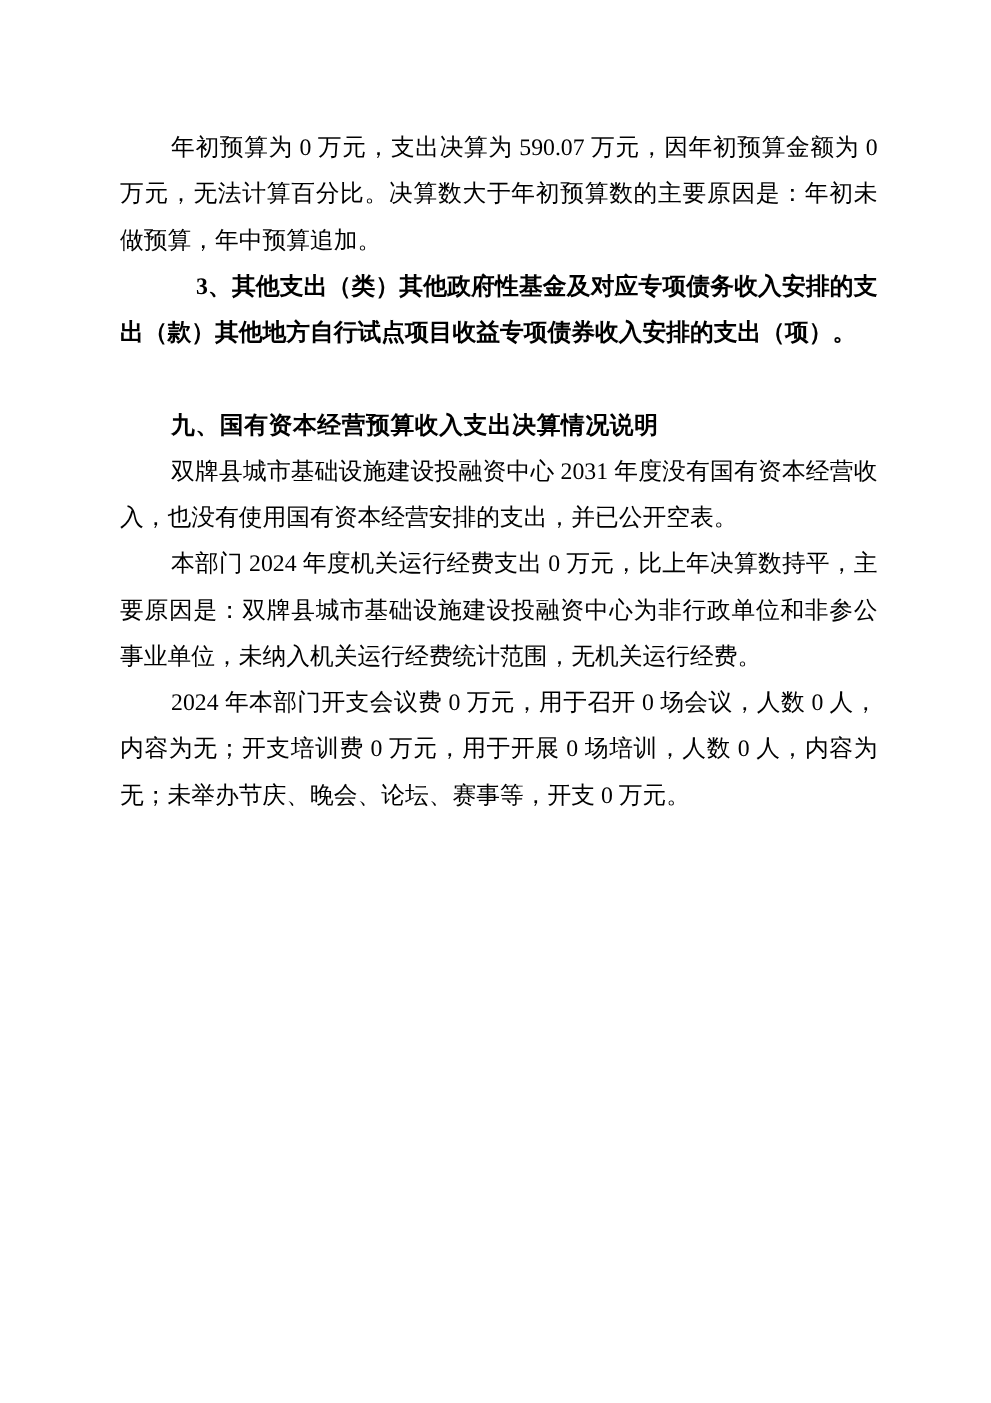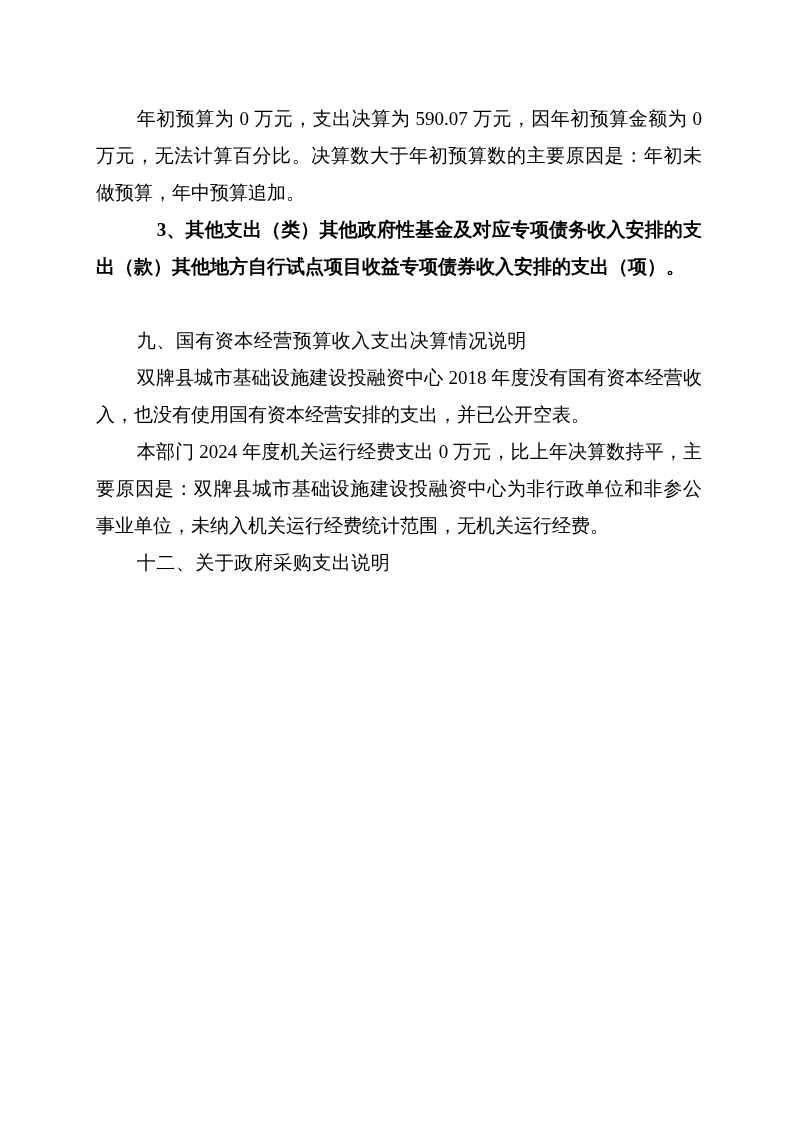--- a/index.html
+++ b/index.html
@@ -32,34 +32,34 @@
   }
   p.body-para {
     text-indent: 2.15em;
   }
   p.body-para-deep {
     text-indent: 3.2em;
     font-weight: bold;
   }
   p.heading-para {
     font-family: "Liberation Sans", "DejaVu Sans", sans-serif;
-    font-weight: normal;
+    font-weight: bold;
     text-indent: 2.15em;
     letter-spacing: 0.5px;
   }
   p.spacer-para {
     height: 37px;
   }
 </style>
 </head>
 <body>
 
 <div class="page">
   <div class="doc-content">
       <p class="body-para">年初预算为 0 万元，支出决算为 590.07 万元，因年初预算金额为 0 万元，无法计算百分比。决算数大于年初预算数的主要原因是：年初未做预算，年中预算追加。</p>
       <p class="body-para-deep">3、其他支出（类）其他政府性基金及对应专项债务收入安排的支出（款）其他地方自行试点项目收益专项债券收入安排的支出（项）。</p>
       <p class="spacer-para"></p>
       <p class="heading-para">九、国有资本经营预算收入支出决算情况说明</p>
-      <p class="body-para">双牌县城市基础设施建设投融资中心 2018 年度没有国有资本经营收入，也没有使用国有资本经营安排的支出，并已公开空表。</p>
+      <p class="body-para">双牌县城市基础设施建设投融资中心 2031 年度没有国有资本经营收入，也没有使用国有资本经营安排的支出，并已公开空表。</p>
       <p class="body-para">本部门 2024 年度机关运行经费支出 0 万元，比上年决算数持平，主要原因是：双牌县城市基础设施建设投融资中心为非行政单位和非参公事业单位，未纳入机关运行经费统计范围，无机关运行经费。</p>
-      <p class="heading-para">十二、关于政府采购支出说明</p>
+      <p class="body-para">2024 年本部门开支会议费 0 万元，用于召开 0 场会议，人数 0 人，内容为无；开支培训费 0 万元，用于开展 0 场培训，人数 0 人，内容为无；未举办节庆、晚会、论坛、赛事等，开支 0 万元。</p>
     </div>
 </div>
 
 </body></html>

